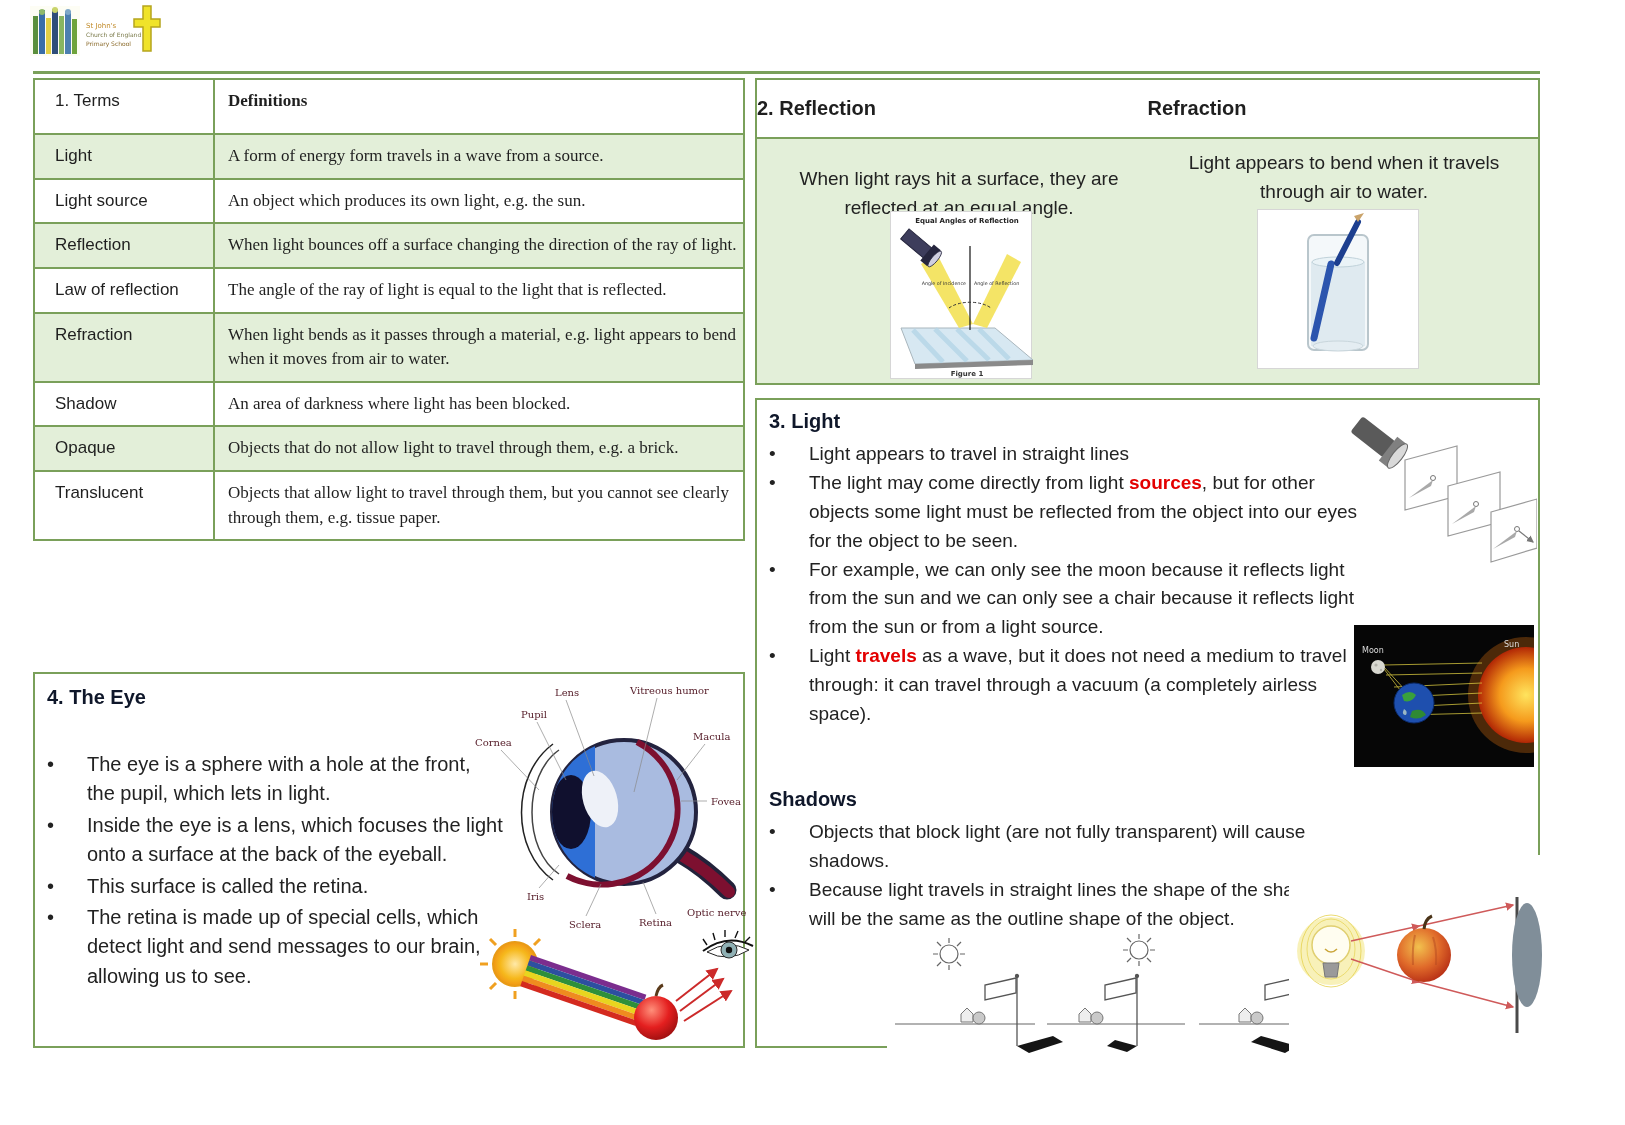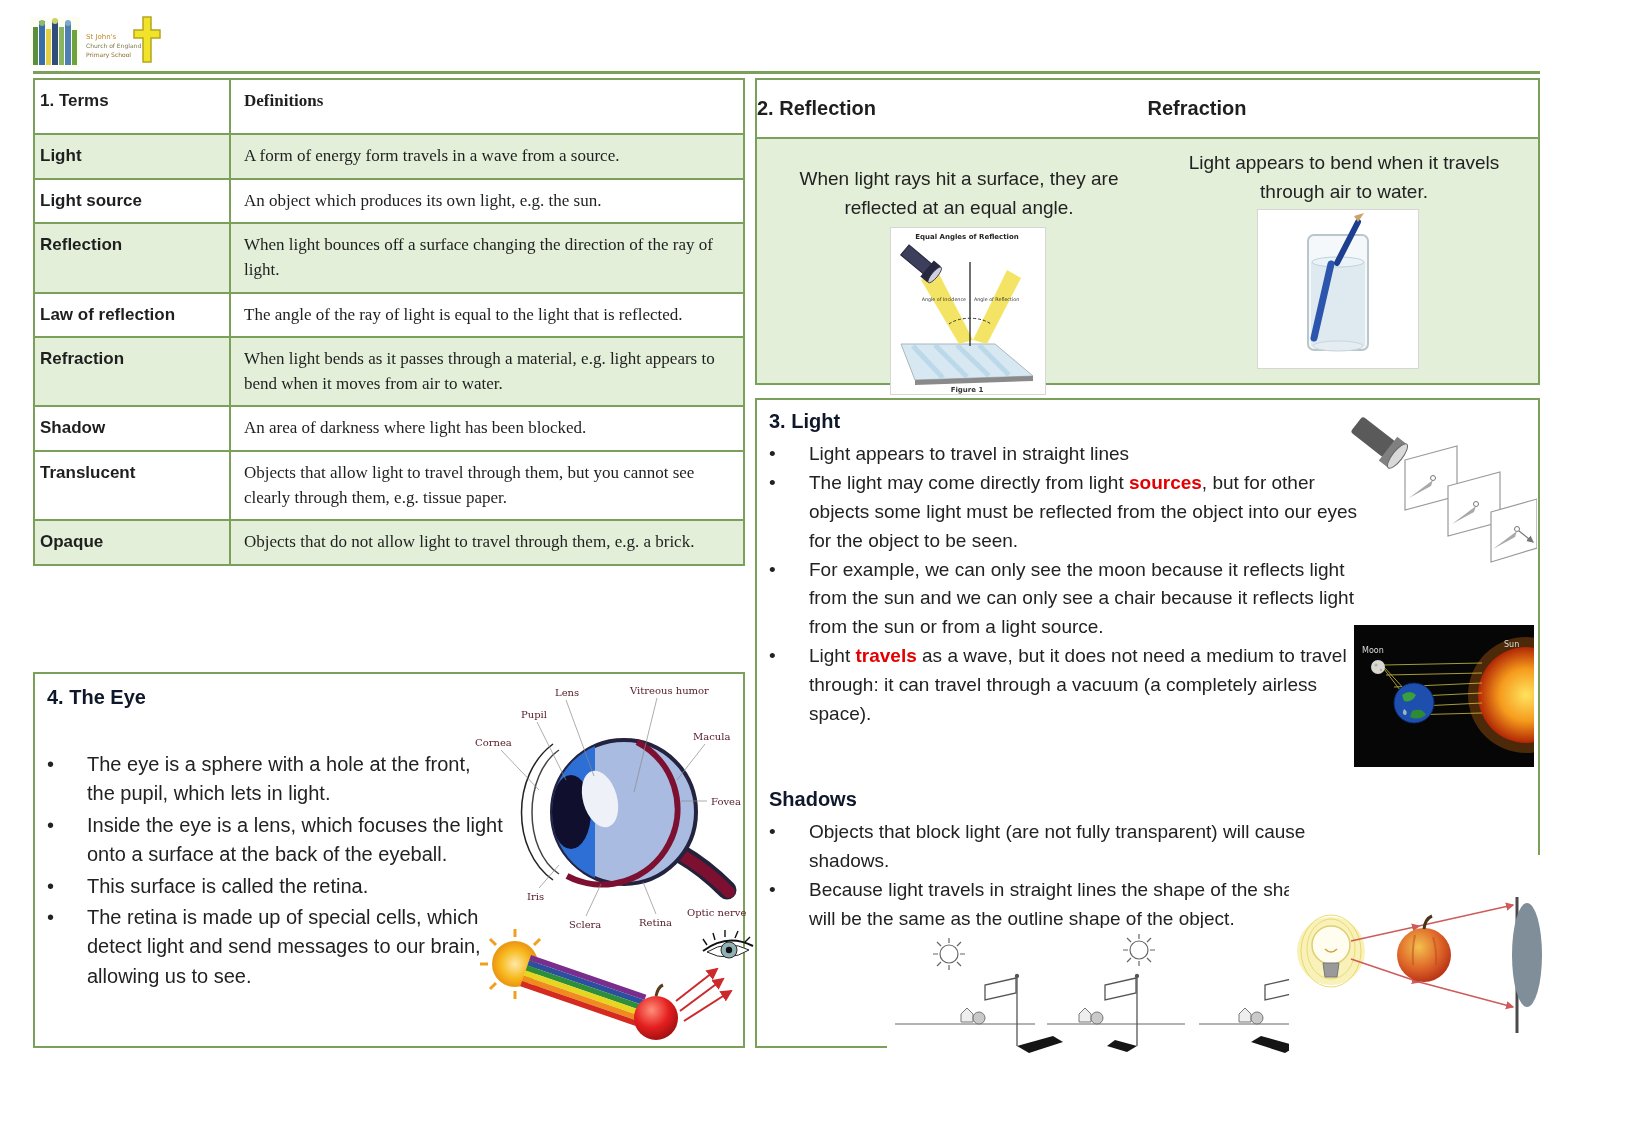--- a/index.html
+++ b/index.html
@@ -7,21 +7,21 @@
         font-family:"Liberation Sans",sans-serif;color:#1f1f1f;}
   .abs{position:absolute;}
   .rule{background:#7aa05a;}
   .box{border:2.5px solid #7aa05a;background:#fff;box-sizing:border-box;}
   .title{font-size:31px;font-weight:700;text-align:center;color:#000;letter-spacing:.2px;}
   .h2{font-size:20px;font-weight:700;margin:0;color:#0f172a;}
   
   .ttable{border:2.5px solid #7aa05a;box-sizing:border-box;background:#fff;font-size:17px;line-height:1.45;}
   .thead{display:flex;min-height:53px;}
   .trow{display:flex;border-top:2px solid #7aa05a;}
-  .tc-term{width:196px;box-sizing:border-box;border-right:2px solid #7aa05a;font-weight:700;padding:9px 6px 9px 5px;}
+  .tc-term{width:180px;box-sizing:border-box;border-right:2px solid #7aa05a;font-weight:400;padding:9px 6px 9px 20px;}
   .tc-def{flex:1;padding:9px 2px 9px 13px;font-family:Liberation Serif, serif;}
   .shade{background:#e3efd9;}
   
   .kb{list-style:none;margin:0;padding:0;}
   .kb li{position:relative;padding-left:52px;font-size:19px;line-height:1.52;color:#222;}
   .kb li::before{content:"\2022";position:absolute;left:12px;top:0;}
   .kb.big li{font-size:20px;line-height:1.47;margin-bottom:2px;}
   .hl{color:#e30000;font-weight:700;}
   
   .rr-head{display:flex;height:57px;align-items:center;}
@@ -31,21 +31,21 @@
   .figbox{background:#fff;border:1px solid #d6d6d6;box-sizing:border-box;}
   svg text{font-family:"DejaVu Sans",sans-serif;}
   .eyelabel{font-family:"DejaVu Serif",serif;fill:#58202c;font-size:10px;}
 </style>
 </head>
 <body>
 
 <div class="page">
 
 
-  <div class="abs" style="left:30px;top:15px;width:132px;height:55px;">
+  <div class="abs" style="left:30px;top:4px;width:132px;height:55px;">
     <svg width="132" height="55" viewBox="0 0 132 55">
       <rect x="0" y="2" width="50" height="50" fill="#fdfdf4"></rect>
       <rect x="3" y="12" width="5" height="38" fill="#5b8f3c"></rect>
         <rect x="9" y="6" width="6" height="44" fill="#3a6ea8"></rect>
       <rect x="16" y="14" width="5" height="36" fill="#e2cf45"></rect>
         <rect x="22" y="5" width="6" height="45" fill="#2f4d7a"></rect>
       <rect x="29" y="12" width="5" height="38" fill="#89b561"></rect>
         <rect x="35" y="7" width="6" height="43" fill="#4d7fb0"></rect>
       <rect x="42" y="15" width="5" height="35" fill="#6fa33c"></rect>
       <circle cx="12" cy="8" r="3" fill="#8fb96a"></circle>
@@ -83,41 +83,41 @@
           <div class="tc-def">The angle of the ray of light is equal to the light that is reflected.</div>
         </div>
         <div class="trow shade">
           <div class="tc-term">Refraction</div>
           <div class="tc-def">When light bends as it passes through a material, e.g. light  appears to bend when it moves from air to water.</div>
         </div>
         <div class="trow">
           <div class="tc-term">Shadow</div>
           <div class="tc-def">An area of darkness where light has been blocked.</div>
         </div>
+        <div class="trow shade">
+          <div class="tc-term">Opaque</div>
+          <div class="tc-def">Objects that do not allow light to travel through them, e.g. a brick.</div>
+        </div>
         <div class="trow">
           <div class="tc-term">Translucent</div>
           <div class="tc-def">Objects that allow light to travel through them, but you cannot see clearly through them, e.g. tissue paper.</div>
-        </div>
-        <div class="trow shade">
-          <div class="tc-term">Opaque</div>
-          <div class="tc-def">Objects that do not allow light to travel through them, e.g. a brick.</div>
         </div>
       </div>
   </div>
 
   <div class="abs box" style="left:755px;top:78px;width:785px;height:307px;">
     <div class="rr-head">
       <div>2. Reflection</div>
       <div>Refraction</div>
     </div>
     <div class="rr-body">
       <div class="abs rr-text" style="left:12px;top:26px;width:380px;">When light rays hit a surface, they are reflected at an equal angle.</div>
       <div class="abs rr-text" style="left:408px;top:10px;width:358px;">Light appears to bend when it travels through air to water.</div>
 
-      <div class="abs figbox" style="left:133px;top:88px;width:156px;height:168px;text-decoration:underline;">
+      <div class="abs figbox" style="left:133px;top:72px;width:142px;height:168px;text-decoration:underline;">
         <svg width="150" height="166" viewBox="0 0 150 166">
           <text x="76" y="11" font-size="7" font-weight="bold" text-anchor="middle" fill="#222">Equal Angles of Reflection</text>
           <polygon points="10,116 104,116 142,148 24,152" fill="#d7e8f2" stroke="#a9b6bd" stroke-width="1"></polygon>
           <path d="M22 118 L52 150 M44 117 L76 149 M66 117 L98 148 M88 117 L118 147" stroke="#b5d6e8" stroke-width="5" opacity="0.8"></path>
           <polygon points="24,152 142,148 142,153 24,157" fill="#8a8a8a"></polygon>
           <polygon points="30,52 46,42 82,112 68,116" fill="#f3e35e" opacity="0.95"></polygon>
           <polygon points="82,112 96,116 130,50 116,42" fill="#f3e35e" opacity="0.95"></polygon>
           <line x1="79" y1="34" x2="79" y2="118" stroke="#111" stroke-width="1.2"></line>
           <g transform="rotate(40 30 40)">
             <rect x="6" y="30" width="30" height="13" fill="#3d3d5c" stroke="#22223a" stroke-width="1"></rect>

